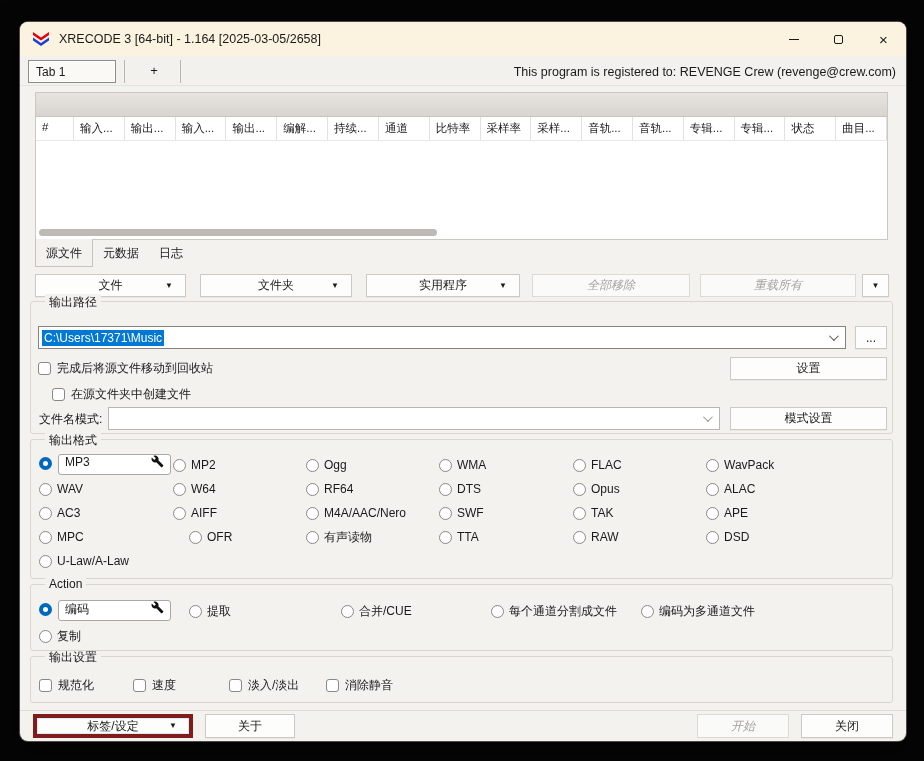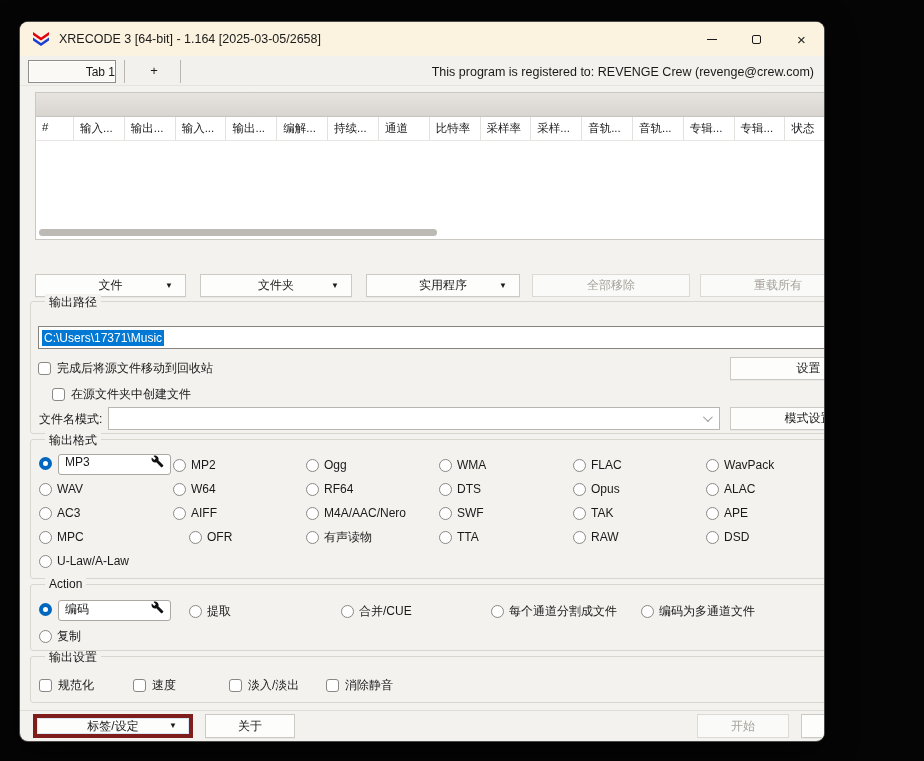--- a/index.html
+++ b/index.html
@@ -1,39 +1,39 @@
 <!DOCTYPE html>
 <html><head>
 <meta charset="utf-8">
 <style>
   * { margin:0; padding:0; box-sizing:border-box; }
   html,body { width:924px; height:761px; background:#000; overflow:hidden;
     font-family:"Liberation Sans","DejaVu Sans",sans-serif; color:#1a1a1a; }
   #stage { position:relative; width:924px; height:761px; background:#050505; }
-  #window { position:absolute; left:20px; top:22px; width:804px; height:719px;
+  #window { position:absolute; left:20px; top:22px; width:886px; height:719px;
     background:#F3F2EF; border-radius:8px; overflow:hidden;
     box-shadow:0 0 0 1px #4a4a4a, 0 10px 30px rgba(0,0,0,.65); }
 
   
   .titlebar { position:absolute; left:0; top:0; width:100%; height:34px;
     background:#FBF2E0; display:flex; align-items:center; }
   .applogo { margin-left:12px; width:18px; height:16px; flex:none; }
   .title-text { margin-left:9px; font-size:12.5px; }
   .win-controls { position:absolute; right:0; top:0; height:34px; display:flex; }
   .win-btn { width:45px; height:34px; display:flex; align-items:center; justify-content:center; }
   .min-line { width:10px; height:1px; background:#1a1a1a; }
   .max-box { width:9px; height:9px; border:1px solid #1a1a1a; border-radius:2px; }
   .close-x { font-size:15px; line-height:15px; }
 
   
   .tabrow { position:absolute; left:0; top:34px; width:100%; height:30px;
     background:#F2F1ED; border-bottom:1px solid #E7E4DF; }
   .tab1 { position:absolute; left:8px; top:4px; width:88px; height:23px;
     background:#FAF9F6; border:1px solid #8f8d89; box-shadow:inset 0 0 0 1px #fff;
-    display:flex; align-items:center; padding-left:7px; font-size:12px;justify-content:flex-end; }
+    display:flex; align-items:center; padding-left:7px; font-size:12px; }
   .tabsep { position:absolute; top:4px; width:1px; height:23px; background:#b9b6b1; }
   .addtab { position:absolute; left:112px; top:4px; width:44px; height:23px;
     text-align:center; line-height:22px; font-size:13px; }
   .regtext { position:absolute; right:10px; top:9px; font-size:12.5px; }
 
   
   .filetable { position:absolute; left:15px; top:70px; width:853px; height:148px;
     background:#fff; border:1px solid #CBC8C3; }
   .band { height:24px; background:linear-gradient(180deg,#E7E4E0,#D8D5D0);
     border-bottom:1px solid #C8C5C0; }
@@ -50,21 +50,21 @@
   
   .viewtabs { position:absolute; left:15px; top:218px; display:flex; font-size:12px; }
   .vtab { padding:5px 10px 4px 10px; }
   .vtab.active { background:#F3F2EF; border:1px solid #C7C4BF; border-top:none;
     margin-top:-1px; padding-top:6px; }
 
   
   .btn { position:absolute; height:23px; background:#FDFDFC; border:1px solid #CDCAC5;
     border-radius:0; font-size:12px; display:flex; align-items:center;
     justify-content:center; box-shadow:0 1px 0 rgba(0,0,0,.04); }
-  .btn.dis { color:#A5A29D; background:#FAFAF8; border-color:#DDDAD5; box-shadow:none; }
+  .btn.dis { color:#A5A29D; background:#FAFAF8; border-color:#DDDAD5; box-shadow:none;font-style:italic; }
   .btn .dd { position:absolute; right:12px; font-size:8px; line-height:8px; }
   .btn.accent { border:4px solid #7f1d1d; box-shadow:inset 0 0 0 1px #d8e8f6; }
 
   .toolrow .btn { top:252px; }
 
   
   .group { position:absolute; left:10px; width:863px; border:1px solid #D9D6D0;
     border-radius:3px; }
   .group-label { position:absolute; top:-8px; left:8px; background:#F3F2EF;
     padding:0 4px; font-size:12px;margin-left:6px; }
@@ -149,20 +149,25 @@
       <div class="col">专辑...</div>
       <div class="col">状态</div>
       <div class="col">曲目...</div>
     </div>
     <div class="tbody"></div>
     <div class="hscroll">
       <div class="hthumb"></div>
     </div>
   </div>
 
+  <div class="viewtabs">
+    <div class="vtab active">源文件</div>
+    <div class="vtab">元数据</div>
+    <div class="vtab">日志</div>
+  </div>
 
   <div class="toolrow">
     <div class="btn" style="left:15px;width:151px">
       <span>文件</span>
       <span class="dd">▼</span>
     </div>
     <div class="btn" style="left:180px;width:152px">
       <span>文件夹</span>
       <span class="dd">▼</span>
     </div>

